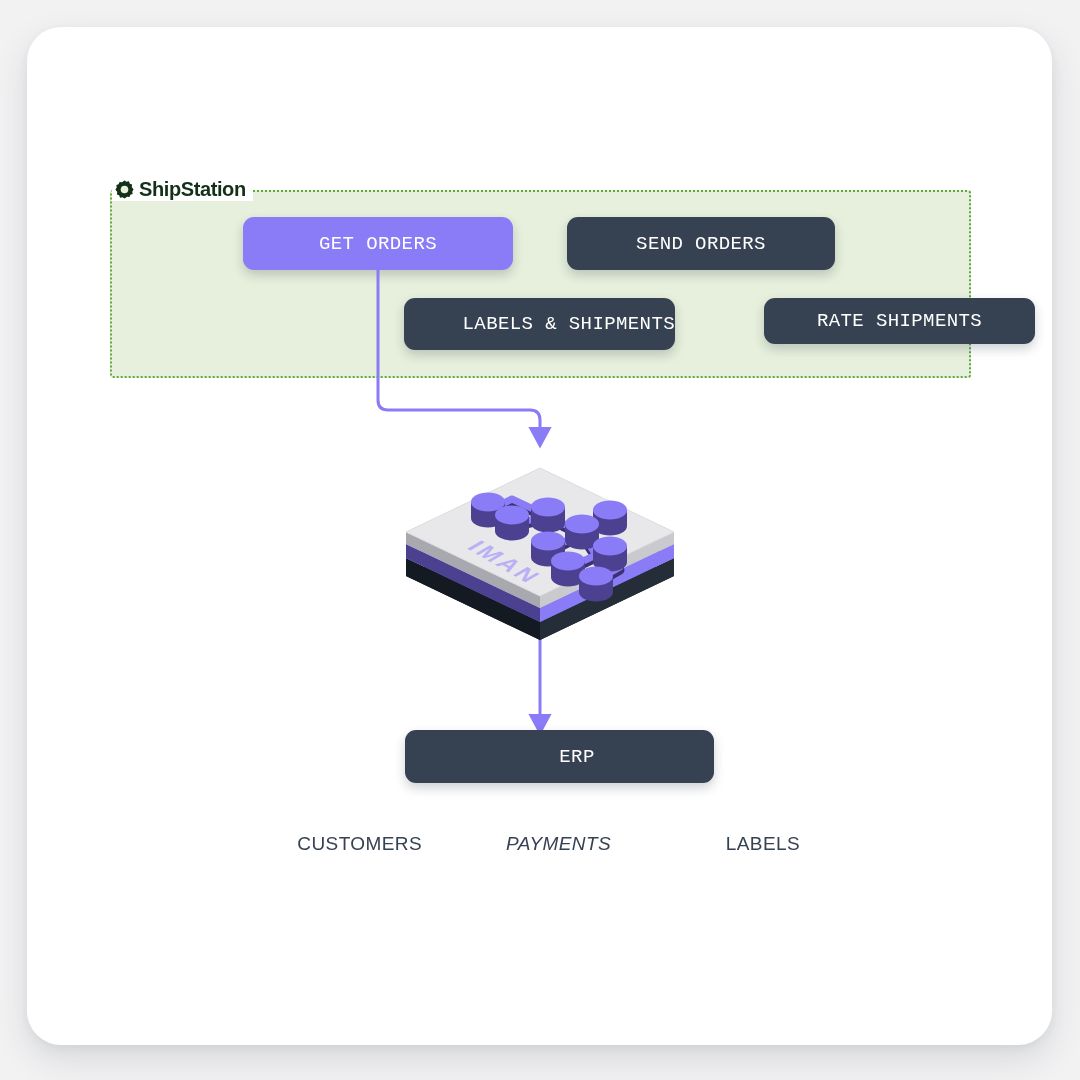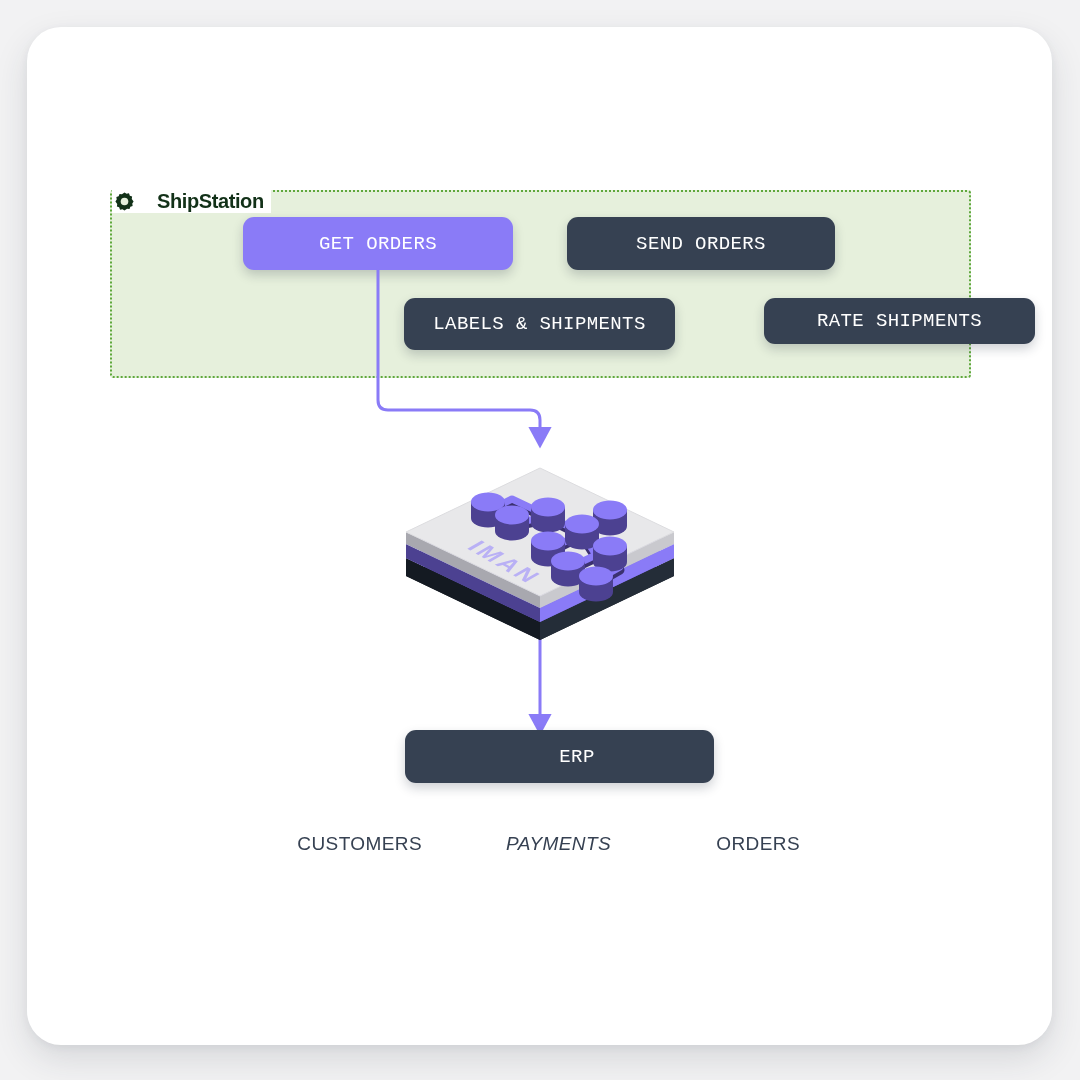--- a/index.html
+++ b/index.html
@@ -25,22 +25,22 @@
   .group-box {
     position:absolute;
     left:110px; top:190px;
     width:861px; height:188px;
     background:#E6F0DC;
     border:2px dotted #5FA83C;
     border-radius:3px;
   }
   .group-label {
     position:absolute;
-    left:112px; top:189px;
-    display:flex; align-items:center; gap:22px;
+    left:112px; top:177px;
+    display:flex; align-items:center; gap:4px;
     background:#FFFFFF;
     padding:0 7px 0 2px;
     height:24px;
   }
   .group-label .wordmark {
     font-size:20px;
     font-weight:bold;
     color:#123118;
     letter-spacing:-0.4px;
     line-height:24px;
@@ -60,21 +60,21 @@
     white-space:nowrap;
     box-shadow:0 5px 11px rgba(30,40,56,0.21);
     font-family:Liberation Mono, monospace;
   }
   .node-btn.dark   { background:#364152; }
   .node-btn.purple { background:#8A7BF7; }
 
   #btn-get-orders   { left:243px; top:217px; width:270px; height:53px; }
   #btn-send-orders  { left:567px; top:217px; width:268px; height:53px; }
   #btn-tracking     { left:81px;  top:298px; width:271px; height:52px; }
-  #btn-labels       { left:404px; top:298px; width:271px; height:52px; }
+  #btn-labels       { left:404px; top:298px; width:271px; height:52px;justify-content:flex-end; }
   #btn-rate         { left:764px; top:298px; width:271px; height:46px; }
   #btn-erp          { left:405px; top:730px; width:309px; height:53px;padding-left:35px; }
 
   
   .connector-svg {
     position:absolute; left:0; top:0;
     width:1080px; height:1080px;
     pointer-events:none;
   }
 
@@ -232,15 +232,15 @@
       </g>
     </svg>
   </div>
 
   <div class="node-btn dark" id="btn-erp">
     <span>ERP</span>
   </div>
 
   <div class="leaf-label" id="leaf-customers">CUSTOMERS</div>
   <div class="leaf-label" id="leaf-payments">PAYMENTS</div>
-  <div class="leaf-label" id="leaf-orders">ORDERS</div>
+  <div class="leaf-label" id="leaf-orders">LABELS</div>
 
 </div>
 
 </body></html>

